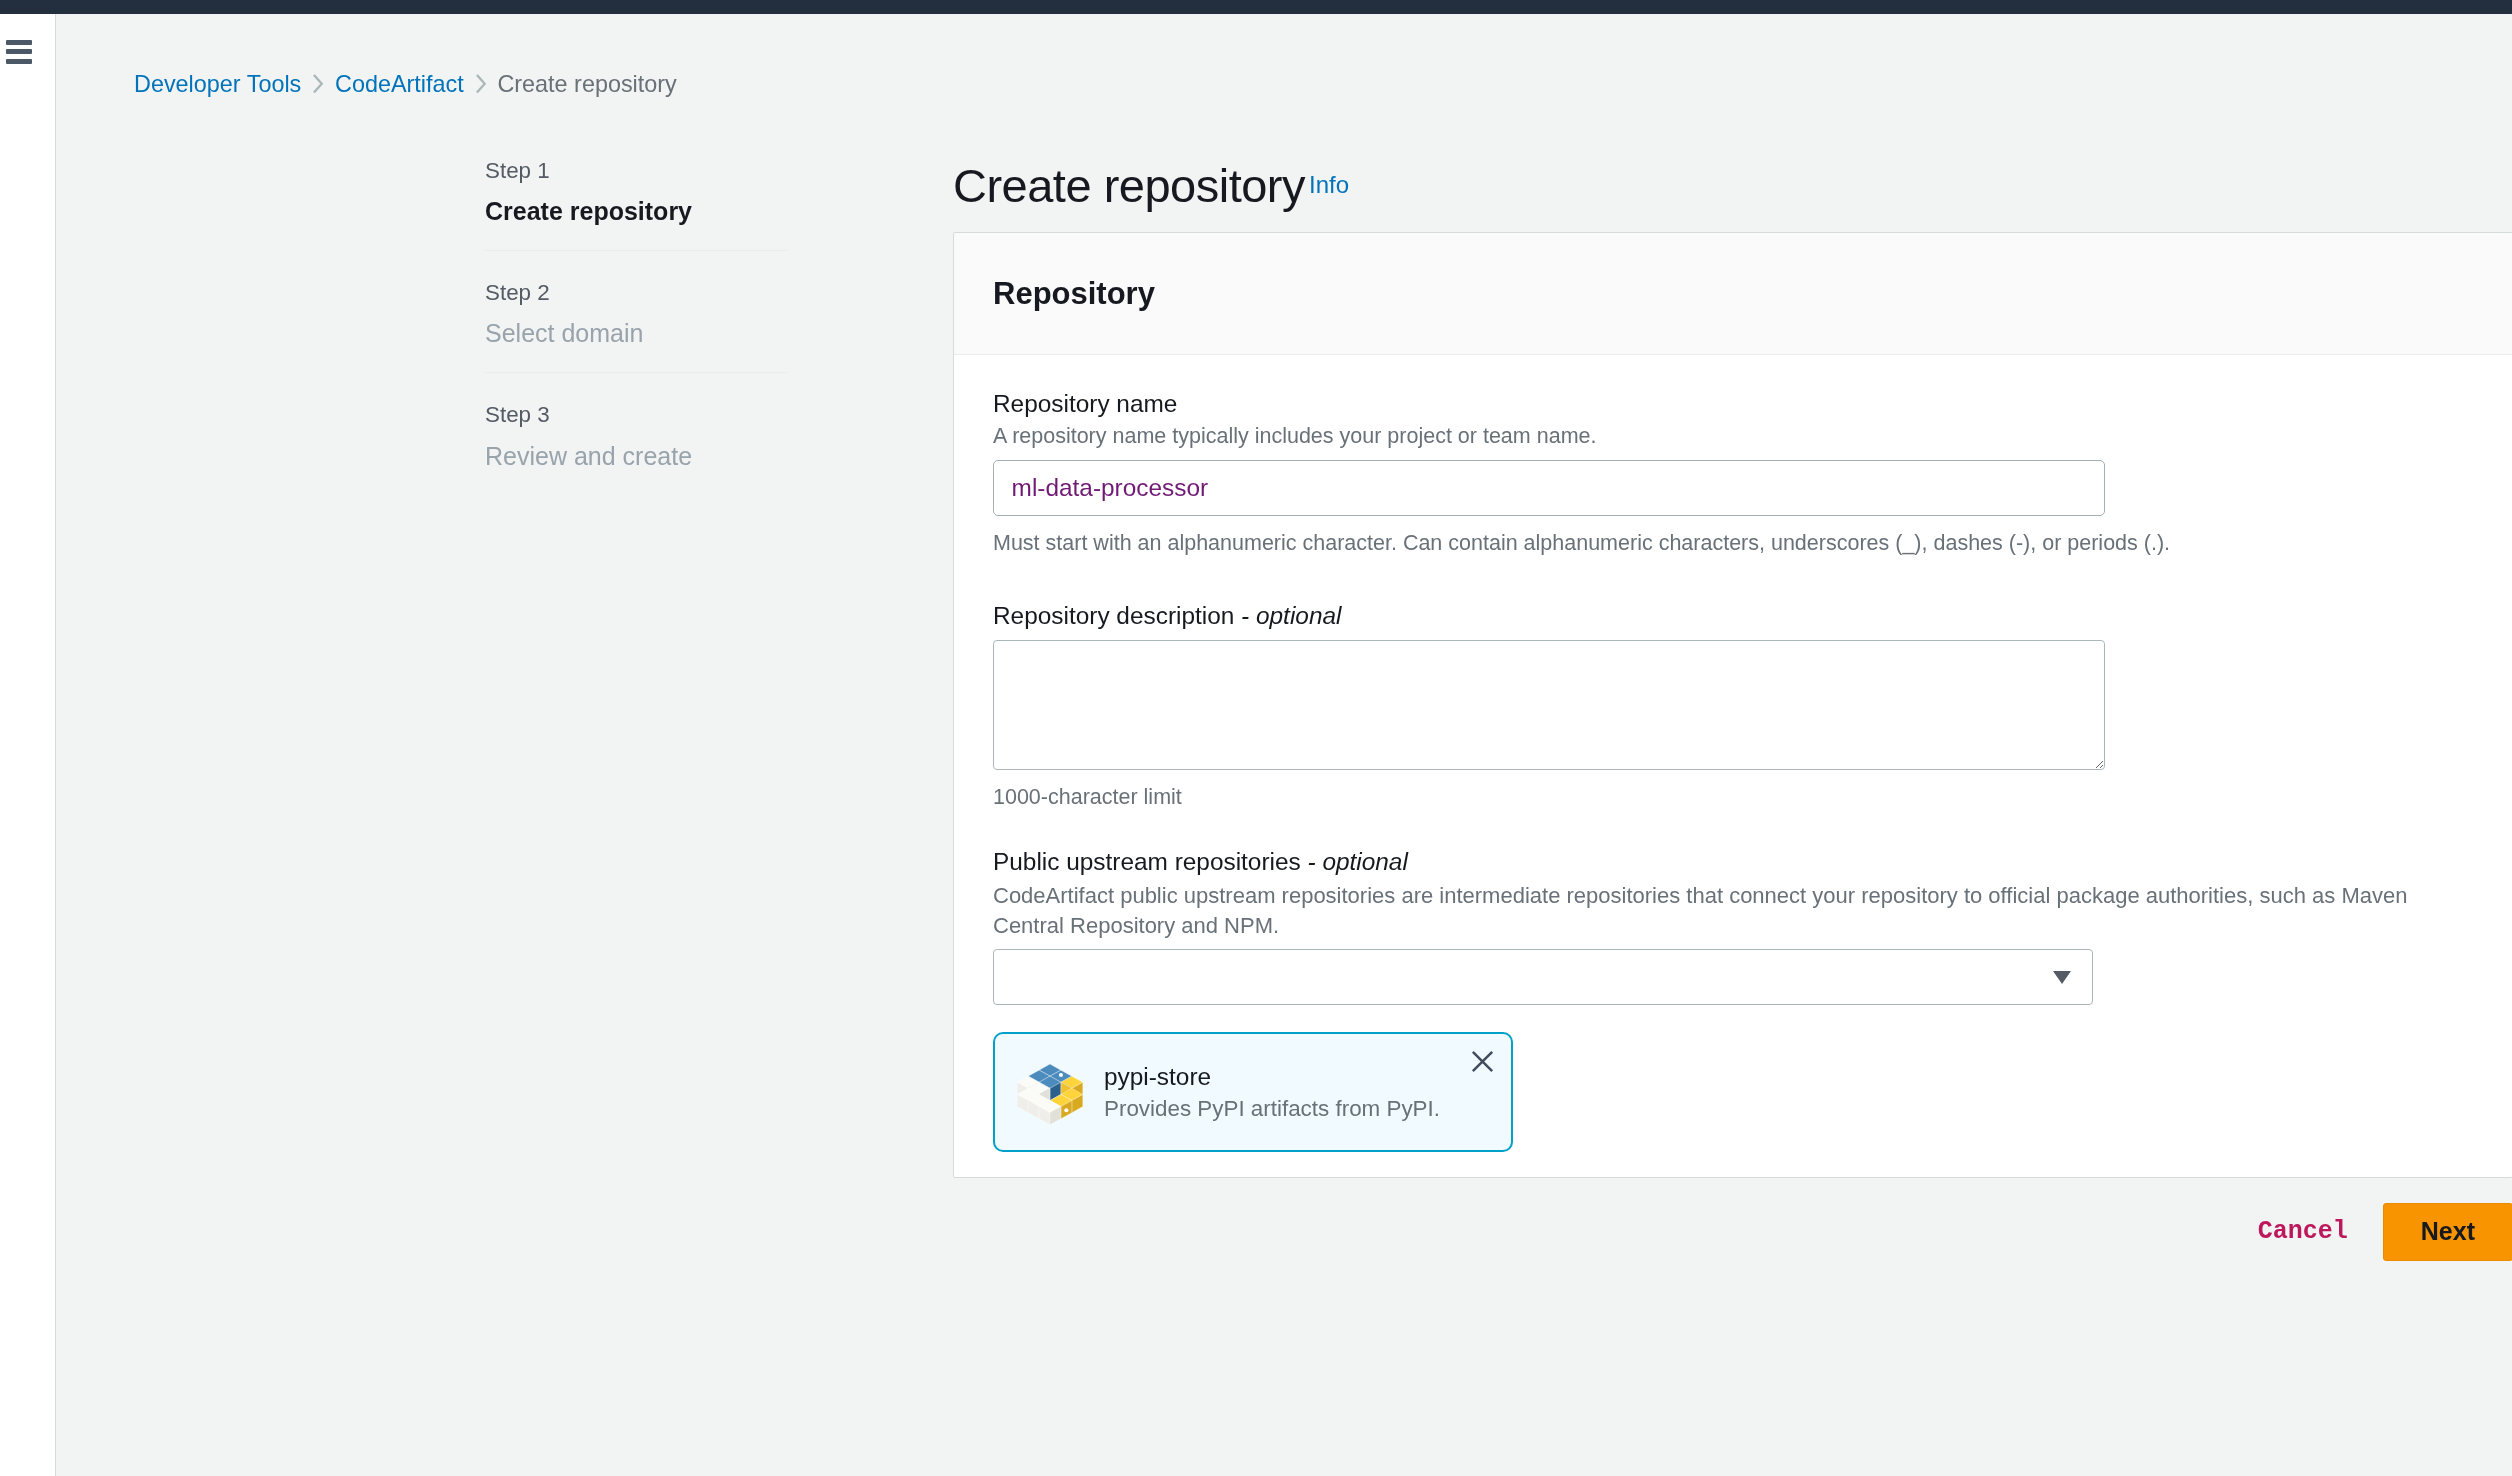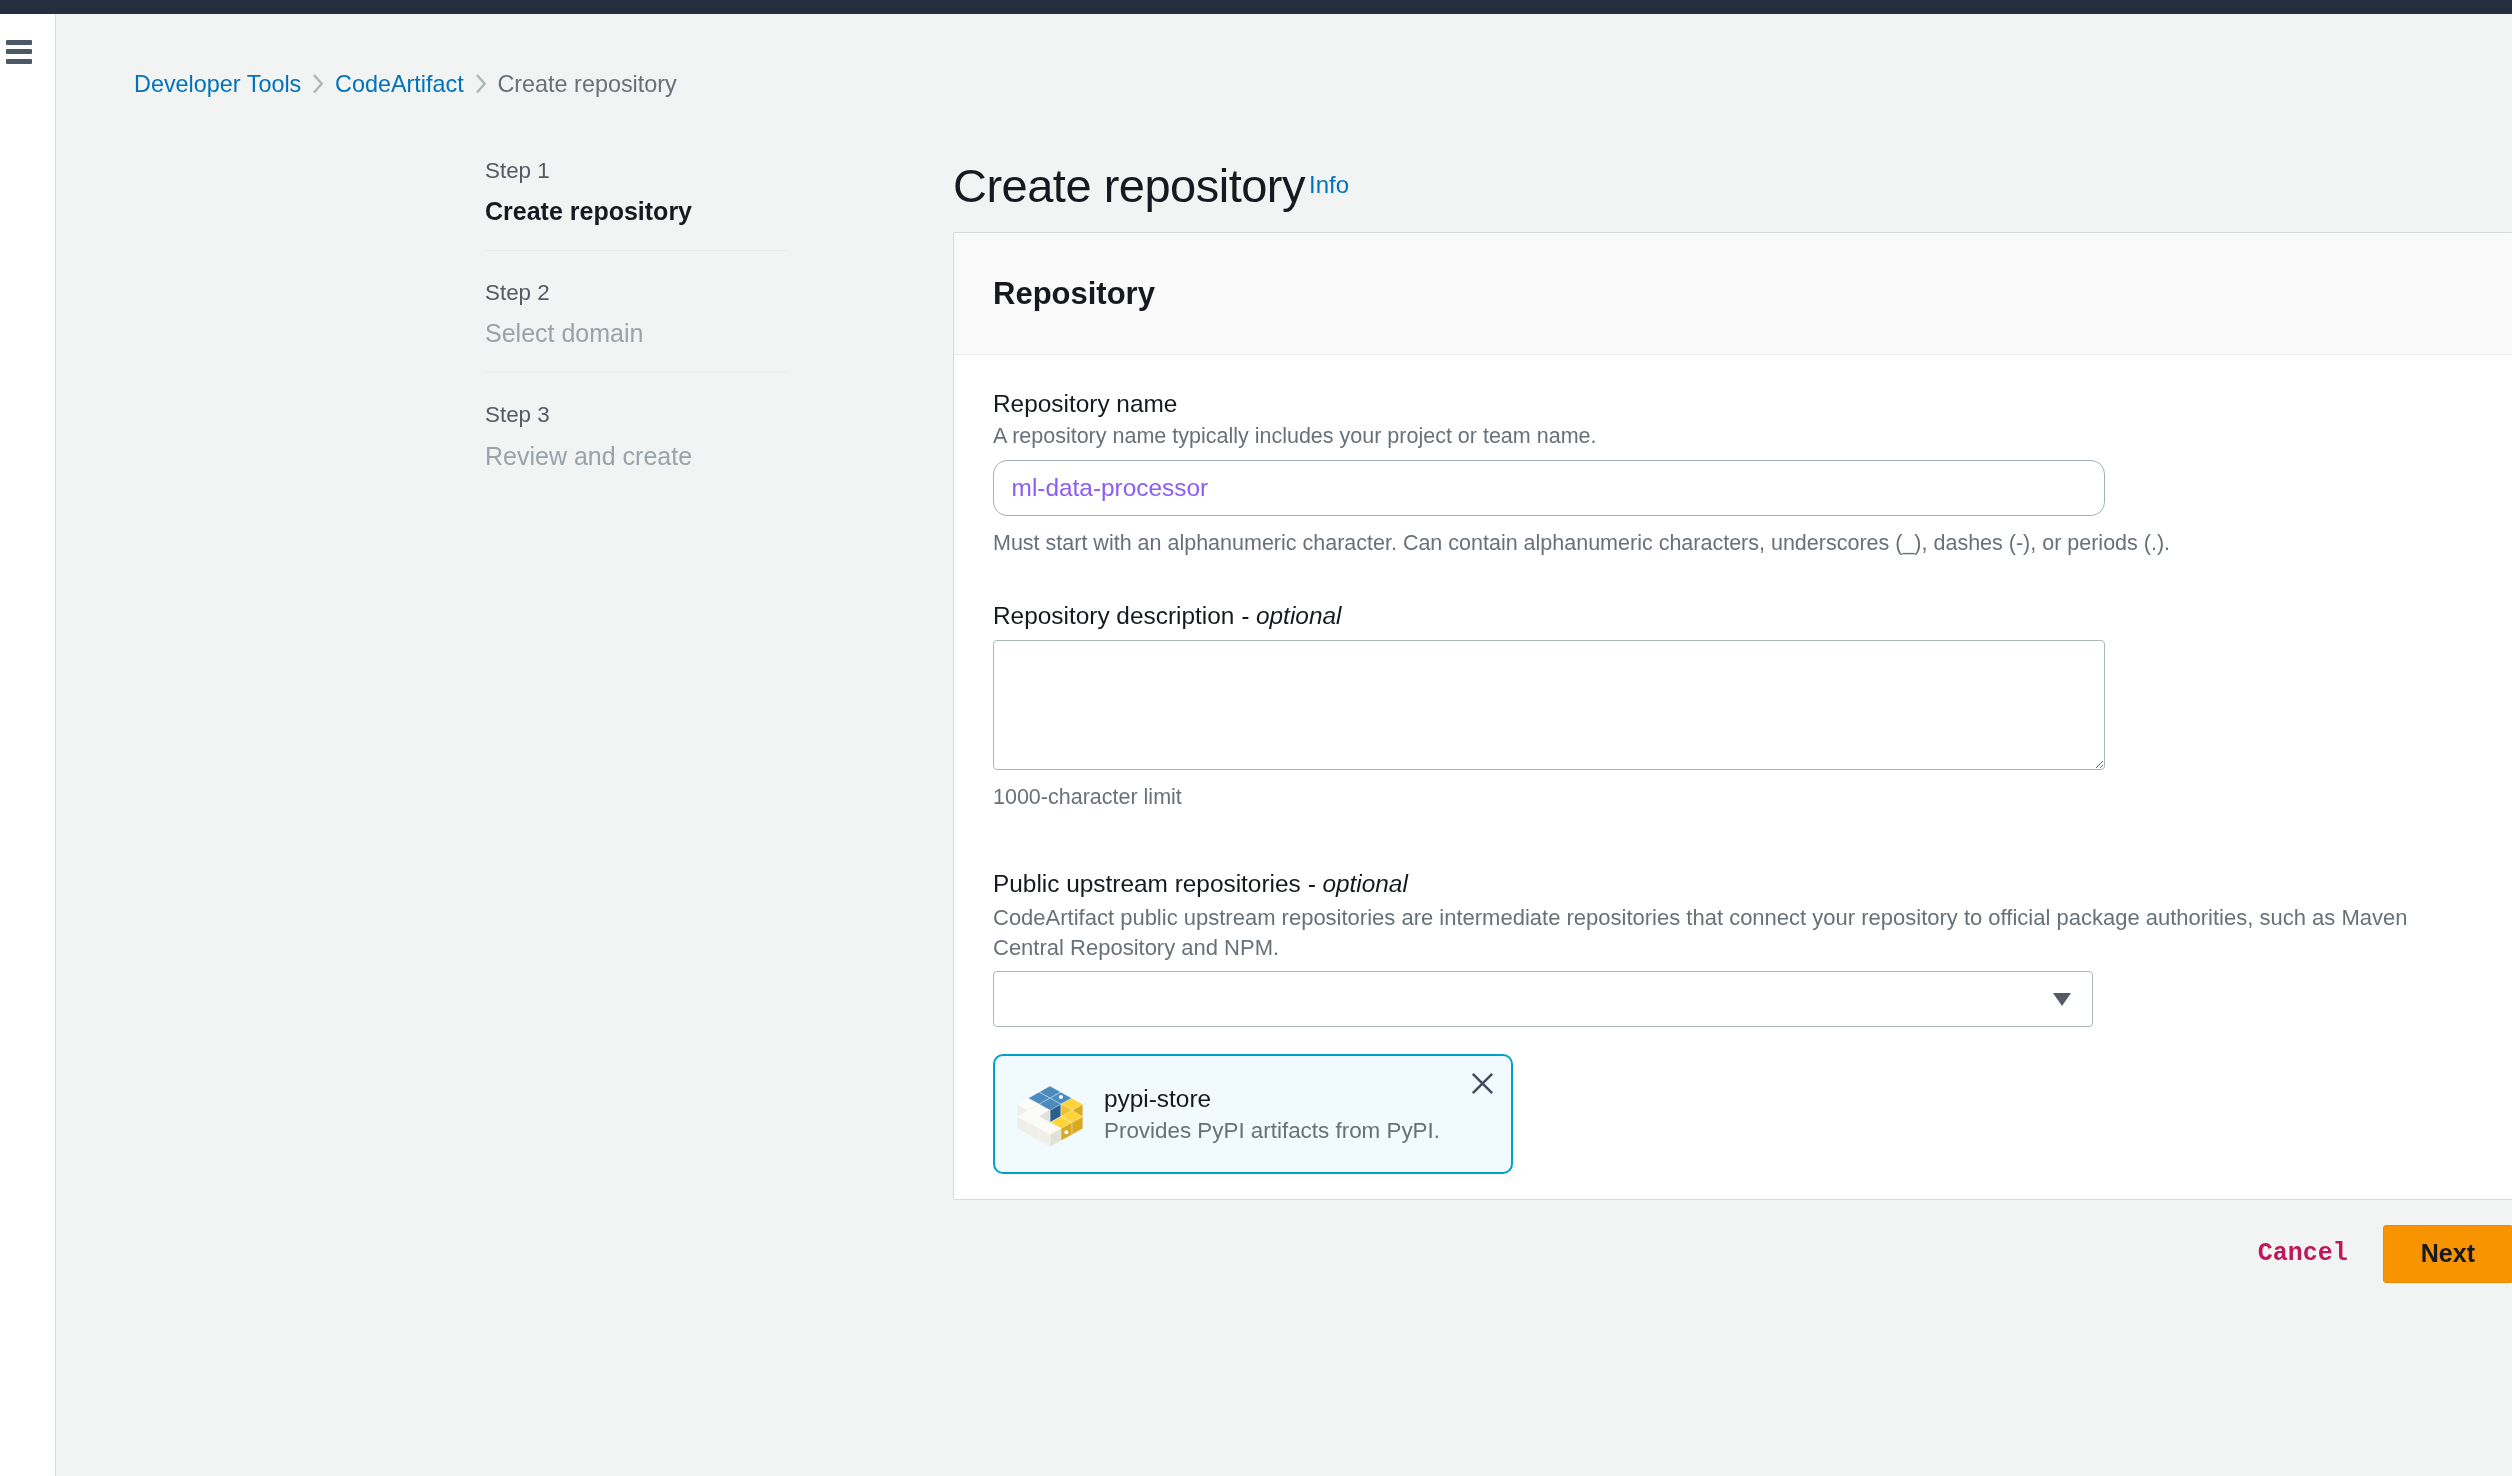--- a/index.html
+++ b/index.html
@@ -43,25 +43,25 @@
   .panel { margin-top:19.5px; background:#fff; border:1px solid #d5dbdb; border-radius:2px; }
   .panel-header { background:#fafafa; border-bottom:1px solid #eaeded; padding:41px 39px; border-radius:2px 2px 0 0; }
   .panel-title { font-size:31px; font-weight:700; line-height:39px; }
   .panel-body { padding:33px 39px 25px 39px; }
 
   .field-label { font-size:24.4px; line-height:31px; color:#16191f; }
   .field-label .optional { font-style:italic; }
   .field-desc { font-size:21.5px; line-height:27px; color:#687078; margin-top:3.9px; }
   .constraint { font-size:21.5px; line-height:27px; color:#687078; margin-top:13.7px; }
 
-  .text-input { display:block; margin-top:9.8px; width:1112px; height:56px; border:1px solid #a5b0b5; border-radius:14px; background:#fff; font-size:24.4px; color:#8b5cf6; padding:0 17.6px; font-family:inherit; outline:none; }
+  .text-input { display:block; margin-top:9.8px; width:1112px; height:56px; border:1px solid #a5b0b5; border-radius:5px; background:#fff; font-size:24.4px; color:#701a75; padding:0 17.6px; font-family:inherit; outline:none; }
   .text-area { display:block; margin-top:9.8px; width:1112px; height:130px; border:1px solid #aab7b8; border-radius:3.9px; background:#fff; font-size:24.4px; color:#16191f; padding:9.8px 17.6px; font-family:inherit; resize:both; outline:none; }
 
   .field-2 { margin-top:43px; }
-  .field-3 { margin-top:57px; }
+  .field-3 { margin-top:35px; }
   .upstream-desc { max-width:1490px; font-size:22px; line-height:30px; color:#687078; margin-top:3.9px; }
 
   .select-box { position:relative; margin-top:7.8px; width:1100px; height:56px; border:1px solid #aab7b8; border-radius:3.9px; background:#fff; cursor:pointer; }
   .select-caret { position:absolute; right:21.5px; top:50%; margin-top:-5.9px; width:0; height:0; border-left:9.8px solid transparent; border-right:9.8px solid transparent; border-top:13.7px solid #545b64; }
 
   
   .chip { margin-top:27px; width:520px; min-height:120px; background:#f1faff; border:2px solid #00a1c9; border-radius:10px; padding:13.7px 13.7px 13.7px 19.5px; display:flex; align-items:center; gap:19.5px; }
   .chip-text { flex:1; }
   .chip-title { font-size:24.4px; line-height:31px; color:#16191f; }
   .chip-desc { font-size:22.4px; line-height:29px; color:#687078; margin-top:2px; }

